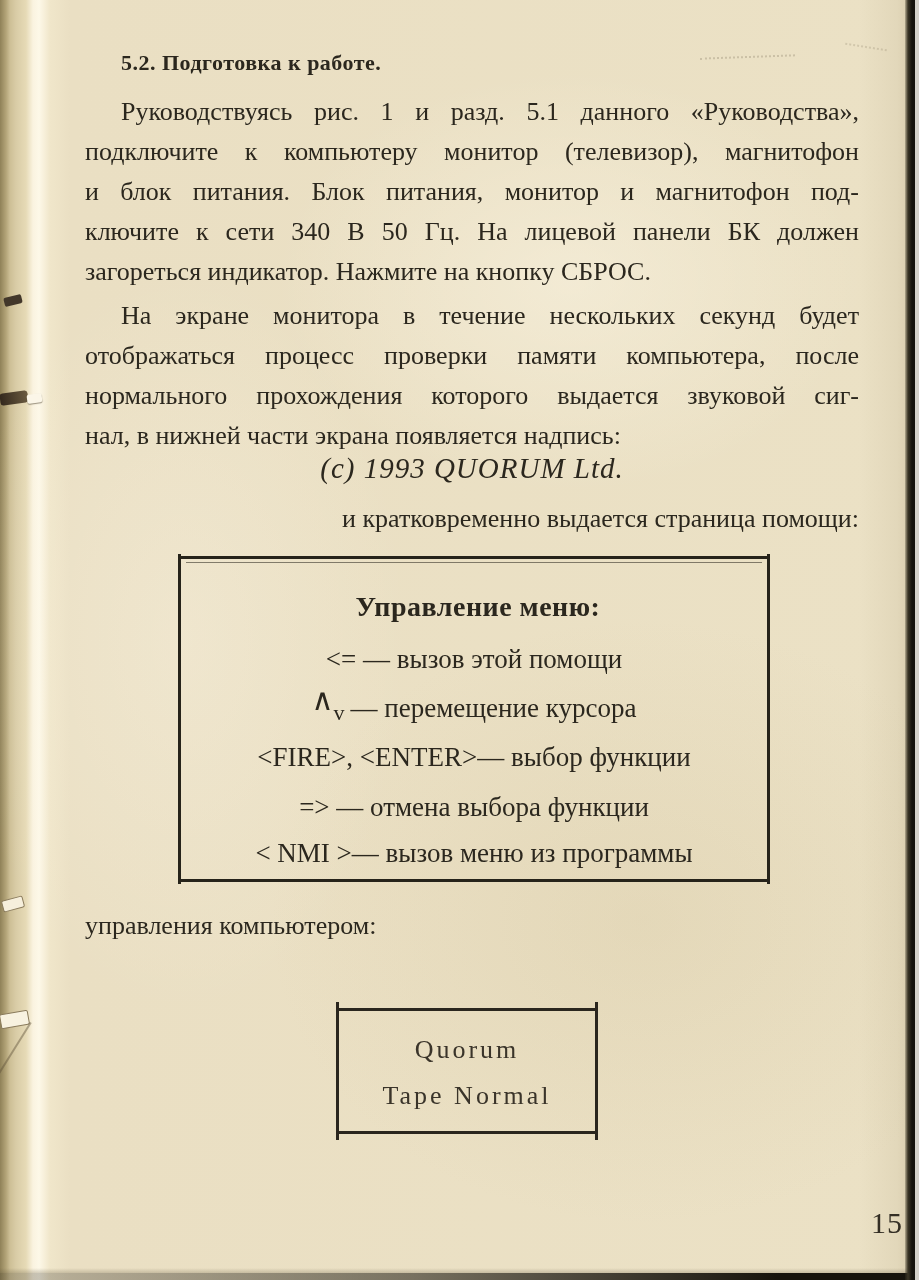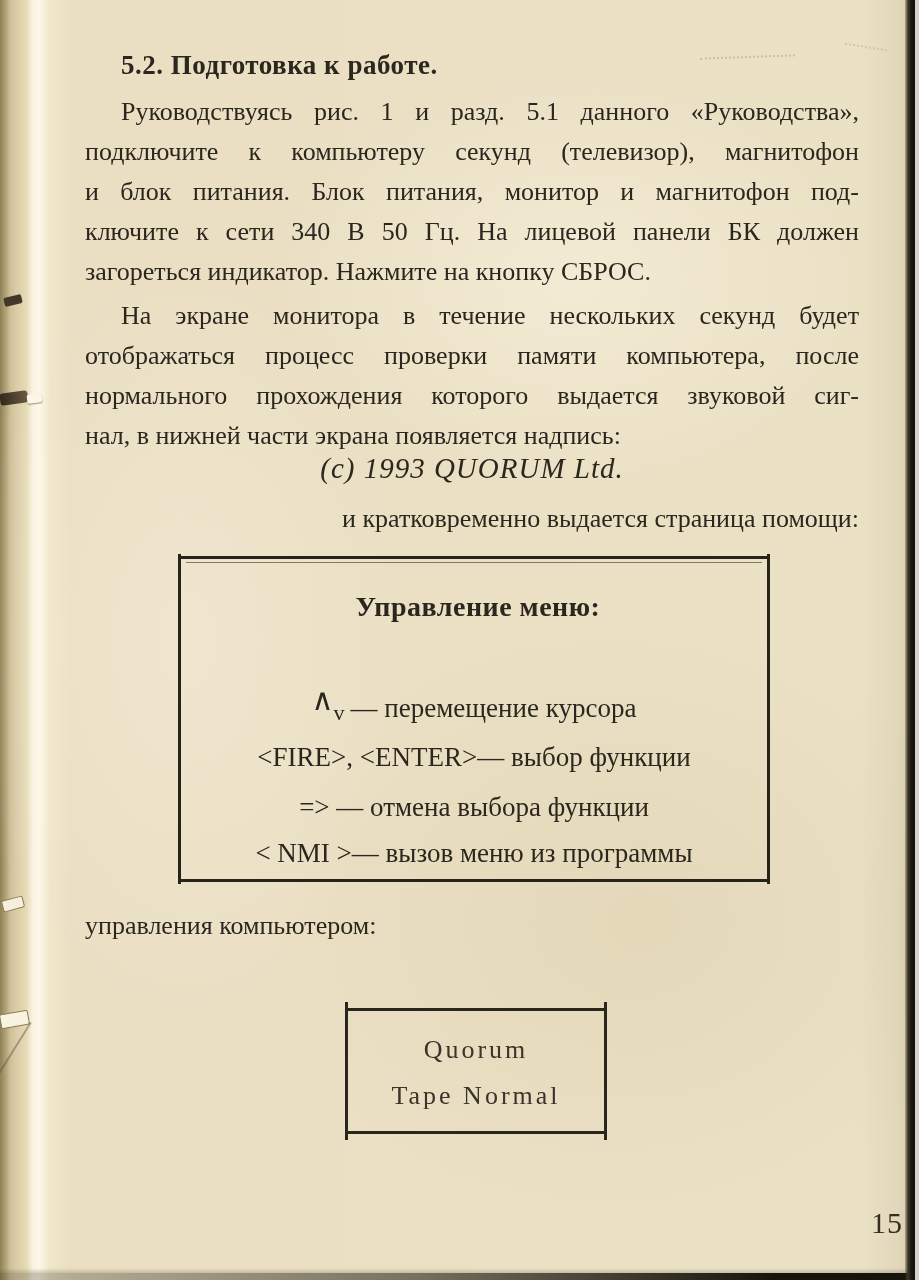--- a/index.html
+++ b/index.html
@@ -35,21 +35,21 @@
   .thread-b{position:absolute;left:0;top:1012px;width:27px;height:13px;background:#f8f2e0;
     border:1px solid #8a7b5c;transform:rotate(-10deg);border-radius:2px;}
   .scratch{position:absolute;left:30px;top:1022px;width:2px;height:72px;
     background:rgba(95,82,57,0.45);transform:rotate(32deg);transform-origin:top left;}
   .pencil-a{position:absolute;left:700px;top:56px;width:95px;border-top:2px dotted #7a6f57;
     opacity:.28;transform:rotate(-2deg);}
   .pencil-b{position:absolute;left:845px;top:46px;width:42px;border-top:2px dotted #7a6f57;
     opacity:.22;transform:rotate(9deg);}
   
   .content-line{position:absolute;left:85px;width:774px;font-size:26px;line-height:40px;}
-  .heading{position:absolute;left:85px;width:774px;top:50px;font-size:27px;font-weight:bold;
+  .heading{position:absolute;left:85px;width:774px;top:50px;font-size:22px;font-weight:bold;
     text-indent:36px;letter-spacing:0.5px;}
   .para{position:absolute;left:85px;width:774px;}
   .para .tline{font-size:26px;line-height:40px;text-align:justify;text-align-last:justify;}
   .para .tline.first{text-indent:36px;}
   .para .tline.lastline{text-align:left;text-align-last:left;}
   #para1{top:92px;}
   #para2{top:296px;}
   #para3{top:906px;}
   .copyright{position:absolute;left:85px;width:774px;top:452px;font-size:29px;
     text-align:center;letter-spacing:1px;font-style:italic;}
@@ -61,60 +61,61 @@
     background:rgba(40,36,28,0.55);}
   .help-box .vbar{position:absolute;top:-5px;bottom:-5px;width:3px;background:#26231a;}
   .help-box .vbar.l{left:-3px;} .help-box .vbar.r{right:-3px;}
   .box-title{position:absolute;left:8px;right:0;top:32px;text-align:center;
     font-size:28px;font-weight:bold;letter-spacing:0.5px;}
   .box-line{position:absolute;left:0;right:0;text-align:center;font-size:27px;line-height:32px;}
   .bl1{top:84px;} .bl2{top:132px;} .bl3{top:182px;} .bl4{top:232px;} .bl5{top:278px;}
   .caret-up{display:inline-block;font-size:30px;transform:translateY(-7px);}
   .caret-down{display:inline-block;font-size:22px;transform:translateY(3px);margin-right:6px;}
   
-  .menu-box{position:absolute;left:345px;top:1008px;width:256px;height:120px;
+  .menu-box{position:absolute;left:336px;top:1008px;width:256px;height:120px;
     border:3px solid #2a261e;}
   .menu-box .vbar{position:absolute;top:-9px;bottom:-9px;width:3px;background:#2a261e;}
   .menu-box .vbar.l{left:-3px;} .menu-box .vbar.r{right:-3px;}
   .menu-line{position:absolute;left:0;right:0;text-align:center;font-size:26px;
     letter-spacing:3px;color:#3a342a;}
   .ml1{top:24px;} .ml2{top:70px;}
   .page-number{position:absolute;left:835px;top:1206px;width:50px;font-size:30px;
     letter-spacing:1px;color:#332e24;margin-left:36px;}
 </style>
 </head>
 <body>
 
 <div class="page">
 
   <div class="heading">5.2.  Подготовка к работе.</div>
 
   <div class="para" id="para1">
     <div class="tline first">Руководствуясь рис. 1 и разд. 5.1 данного «Руководства»,</div>
-    <div class="tline">подключите к компьютеру секунд (телевизор), магнитофон</div>
+    <div class="tline">подключите к компьютеру монитор (телевизор), магнитофон</div>
     <div class="tline">и блок питания. Блок питания, монитор и магнитофон под-</div>
     <div class="tline">ключите к сети 340 В 50 Гц. На лицевой панели БК должен</div>
     <div class="tline lastline">загореться индикатор. Нажмите на кнопку СБРОС.</div>
   </div>
 
   <div class="para" id="para2">
     <div class="tline first">На экране монитора в течение нескольких секунд будет</div>
     <div class="tline">отображаться процесс проверки памяти компьютера, после</div>
     <div class="tline">нормального прохождения которого выдается звуковой сиг-</div>
     <div class="tline lastline">нал, в нижней части экрана появляется надпись:</div>
   </div>
 
   <div class="copyright">(c) 1993 QUORUM Ltd.</div>
 
   <div class="content-line" id="help-intro">и кратковременно выдается страница помощи:</div>
 
   <div class="help-box">
     <div class="vbar l"></div>
     <div class="vbar r"></div>
     <div class="box-title">Управление меню:</div>
+    <div class="box-line bl1">&lt;= — вызов этой помощи</div>
     <div class="box-line bl2">
       <span class="caret-up">∧</span><span class="caret-down">v</span><span>— перемещение курсора</span>
     </div>
     <div class="box-line bl3">&lt;FIRE&gt;,  &lt;ENTER&gt;— выбор функции</div>
     <div class="box-line bl4">=&gt; — отмена выбора функции</div>
     <div class="box-line bl5">&lt; NMI &gt;— вызов меню из программы</div>
   </div>
 
   <div class="para" id="para3">
     <div class="tline lastline">управления компьютером:</div>

